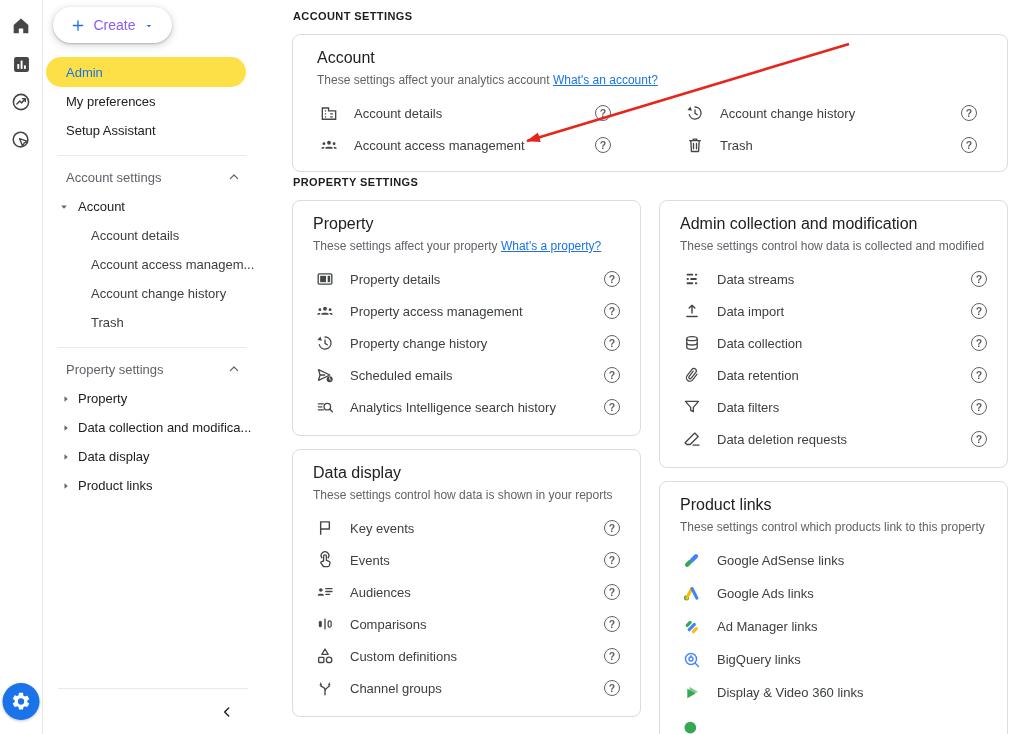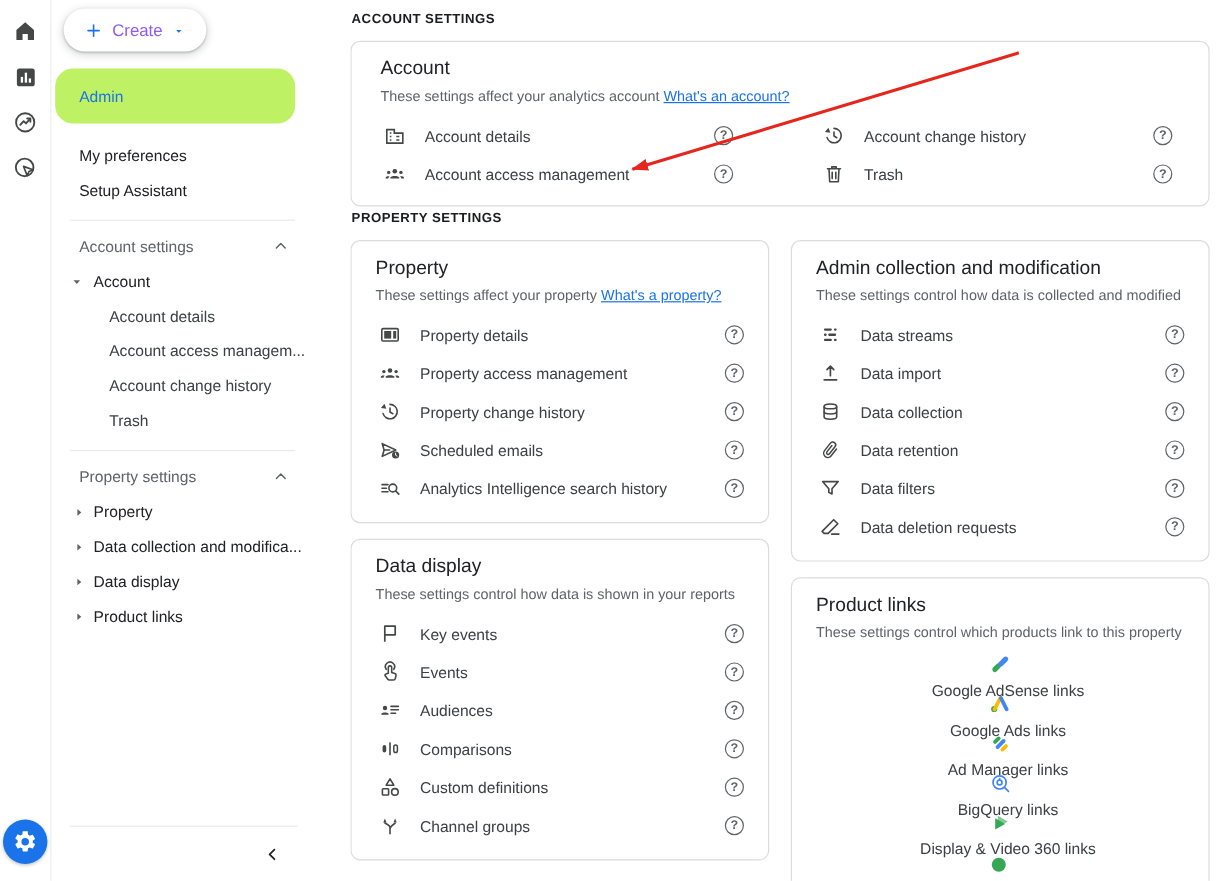--- a/index.html
+++ b/index.html
@@ -10,21 +10,21 @@
   
   .rail { flex:0 0 43px; border-right:1px solid #e7e8eb; display:flex; flex-direction:column; align-items:center; padding-top:13px; gap:12px; position:relative; background:#fff; }
   .rail-btn { width:26px; height:26px; display:flex; align-items:center; justify-content:center; color:#444746; cursor:pointer; }
   .gear-badge { position:absolute; bottom:14px; left:50%; transform:translateX(-50%); width:37px; height:37px; border-radius:50%; background:#1a73e8; display:flex; align-items:center; justify-content:center; cursor:pointer; box-shadow:0 1px 3px rgba(0,0,0,.25); }
 
   
   .sidebar { flex:0 0 249px; position:relative; padding-top:7px; background:#fff; }
   .create-btn { margin-left:10px; width:119px; height:36px; background:#fff; border-radius:18px; box-shadow:0 1px 2px rgba(60,64,67,.3), 0 2px 6px 2px rgba(60,64,67,.15); display:flex; align-items:center; justify-content:center; gap:7px; color:#8b5cf6; font-size:14px; font-weight:500; cursor:pointer; }
   .nav { margin-top:14px; }
   .nav-item { height:29px; display:flex; align-items:center; padding-left:23px; font-size:13px; color:#202124; cursor:pointer; }
-  .nav-item.active { background:#bef264; color:#1a73e8; font-weight:500; border-radius:15px; margin:0 46px 12px 3px; padding-left:20px; height:46px; }
+  .nav-item.active { background:#fde047; color:#1a73e8; font-weight:500; border-radius:15px; margin:0 46px 0 3px; padding-left:20px; height:30px; }
   .hr { border-top:1px solid #e8eaed; margin:10px 46px 6px 15px; }
   .sec-head { height:30px; display:flex; align-items:center; justify-content:space-between; padding:0 12px 0 23px; font-size:13px; color:#5f6368; font-weight:500; cursor:pointer; margin-right:38px; }
   .tree-parent { height:29px; display:flex; align-items:center; gap:8px; padding-left:15px; font-size:13px; color:#202124; cursor:pointer; }
   .tree-child { height:29px; display:flex; align-items:center; padding-left:48px; font-size:13px; color:#3c4043; cursor:pointer; white-space:nowrap; }
   .side-item { height:29px; display:flex; align-items:center; gap:6px; padding-left:17px; font-size:13px; color:#202124; cursor:pointer; white-space:nowrap; }
   .icn12 { width:12px; height:12px; display:inline-flex; }
   .icn16 { width:16px; height:16px; display:inline-flex; }
   .side-footer { position:absolute; bottom:0; left:15px; width:190px; height:46px; border-top:1px solid #e8eaed; display:flex; align-items:center; justify-content:flex-end; padding-right:10px; }
   .collapse-btn { width:22px; height:22px; display:flex; align-items:center; justify-content:center; cursor:pointer; }
 
@@ -38,21 +38,21 @@
   .card-sub .lnk { color:#1a73e8; text-decoration:underline; font-weight:500; cursor:pointer; }
   .row { height:32px; display:flex; align-items:center; cursor:pointer; }
   .row .icn { width:24px; flex:0 0 24px; display:flex; justify-content:center; color:#444746; }
   .row .lbl { font-size:13px; color:#3c4043; margin-left:13px; white-space:nowrap; }
   .help { margin-left:auto; width:16px; height:16px; border:1.5px solid #5f6368; border-radius:50%; color:#5f6368; font-size:10.5px; font-weight:700; display:flex; align-items:center; justify-content:center; flex:0 0 auto; cursor:pointer; }
   .help::before { content:"?"; }
   .acct-card { padding:14px 24px 10px; margin-bottom:18px; }
   .acct-grid { display:grid; grid-template-columns:1fr 1fr; column-gap:72px; padding-right:6px; }
   .cols { display:grid; grid-template-columns:349px 349px; column-gap:18px; align-items:start; }
   .col { display:flex; flex-direction:column; gap:13px; }
-  .plinks .row { height:33px;flex-direction:column; }
+  .plinks .row { height:33px; }
 
   .arrow-overlay { position:absolute; left:0; top:0; width:1024px; height:734px; pointer-events:none; z-index:50; }
 </style>
 </head>
 <body>
 
 <div class="app">
 
   <nav class="rail">
     <div class="rail-btn">

